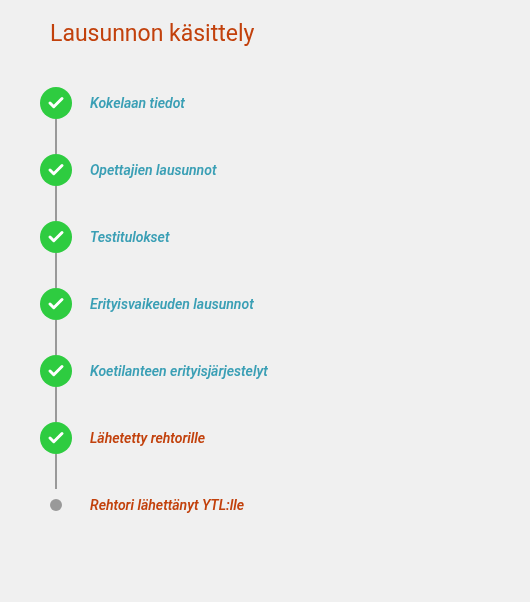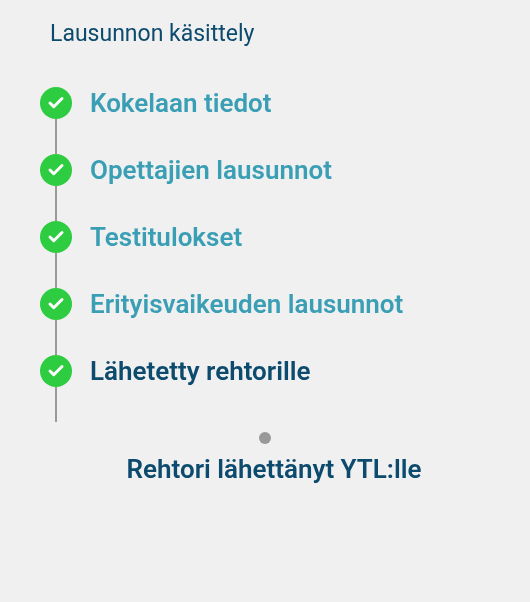--- a/index.html
+++ b/index.html
@@ -12,40 +12,39 @@
       font-family: -apple-system, BlinkMacSystemFont, "Segoe UI", Roboto, Helvetica, Arial, sans-serif;
       background-color: #f0f0f0;
       width: 530px;
       height: 602px;
       padding: 20px 40px;
     }
     
     .title {
       font-size: 23px;
       font-weight: 400;
-      color: #0c4a6e;
+      color: #c2410c;
       margin-bottom: 40px;
       margin-left: 10px;
     }
     
     .steps-container {
       position: relative;
       padding-left: 0;
     }
     
     .step {
       display: flex;
       align-items: center;
       margin-bottom: 35px;
       position: relative;
     }
     
     .step:last-child {
       margin-bottom: 0;
-      flex-direction: column;
     }
     
     .step-icon-wrapper {
       width: 32px;
       height: 32px;
       display: flex;
       align-items: center;
       justify-content: center;
       position: relative;
       z-index: 2;
@@ -81,32 +80,33 @@
     }
     
     .dot-icon {
       width: 12px;
       height: 12px;
       border-radius: 50%;
       background-color: #999;
     }
     
     .step-label {
-      font-size: 26px;
+      font-size: 14px;
       font-weight: 600;
       margin-left: 18px;
+      font-style: italic;
     }
     
     .step-label.link {
       color: #3a9fb5;
       cursor: pointer;
     }
     
     .step-label.static {
-      color: #0c4a6e;
+      color: #c2410c;
     }
   </style>
 </head>
 <body>
 
 <h1 class="title">Lausunnon käsittely</h1>
 
 <div class="steps-container">
 
   <div class="step">
@@ -150,20 +150,31 @@
       <div class="checkmark-icon">
         <svg viewBox="0 0 24 24" fill="none" stroke="white" stroke-width="4" stroke-linecap="round" stroke-linejoin="round">
             <polyline points="20 6 9 17 4 12"></polyline>
           </svg>
       </div>
     </div>
     <div class="step-line"></div>
     <span class="step-label link">Erityisvaikeuden lausunnot</span>
   </div>
 
+  <div class="step">
+    <div class="step-icon-wrapper">
+      <div class="checkmark-icon">
+        <svg viewBox="0 0 24 24" fill="none" stroke="white" stroke-width="4" stroke-linecap="round" stroke-linejoin="round">
+            <polyline points="20 6 9 17 4 12"></polyline>
+          </svg>
+      </div>
+    </div>
+    <div class="step-line"></div>
+    <span class="step-label link">Koetilanteen erityisjärjestelyt</span>
+  </div>
 
   <div class="step">
     <div class="step-icon-wrapper">
       <div class="checkmark-icon">
         <svg viewBox="0 0 24 24" fill="none" stroke="white" stroke-width="4" stroke-linecap="round" stroke-linejoin="round">
             <polyline points="20 6 9 17 4 12"></polyline>
           </svg>
       </div>
     </div>
     <div class="step-line"></div>

